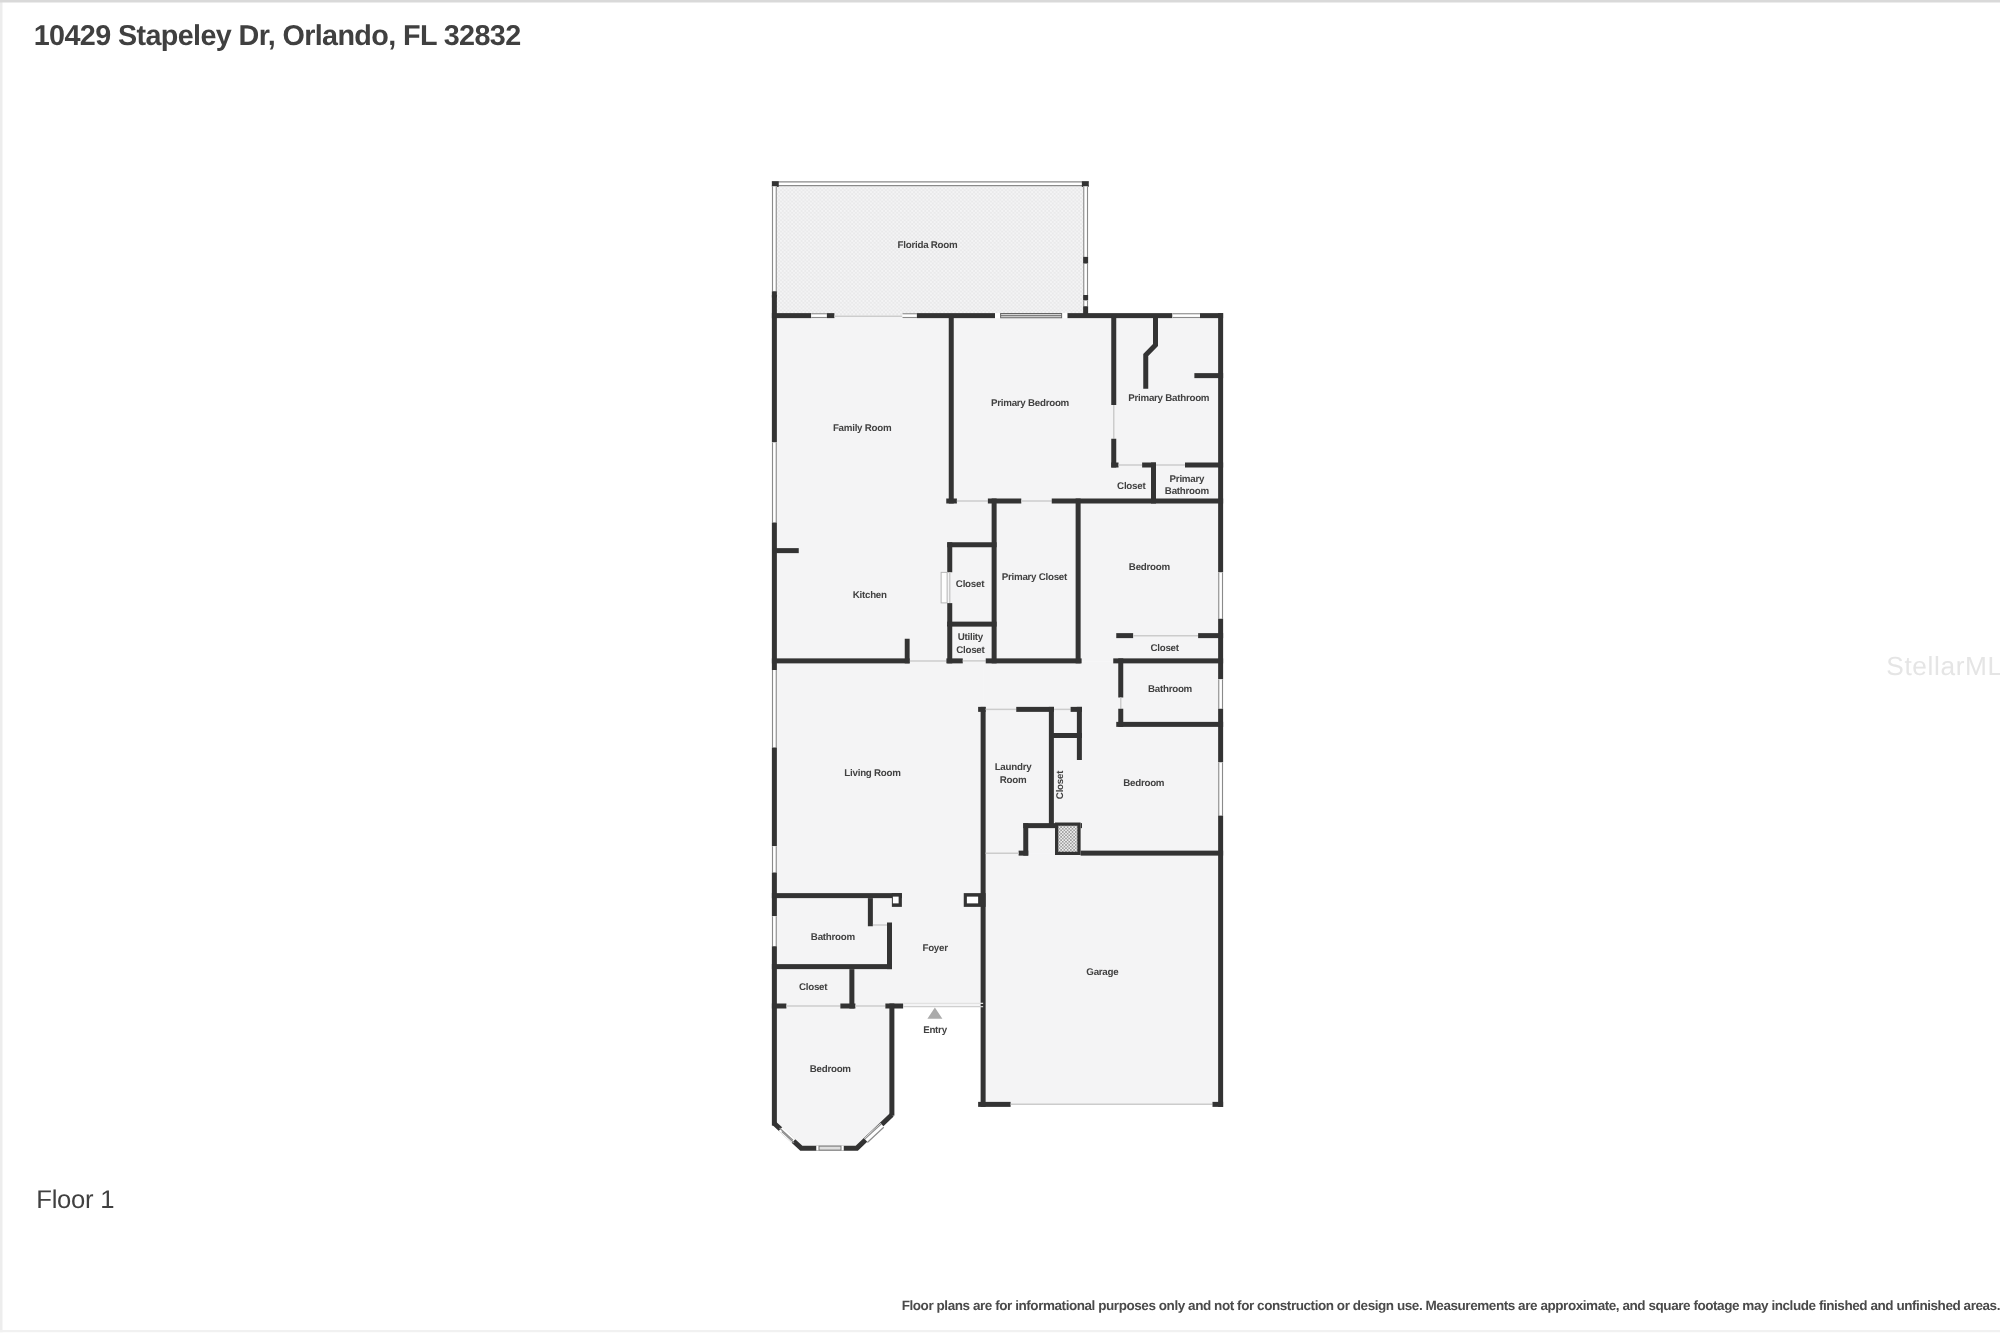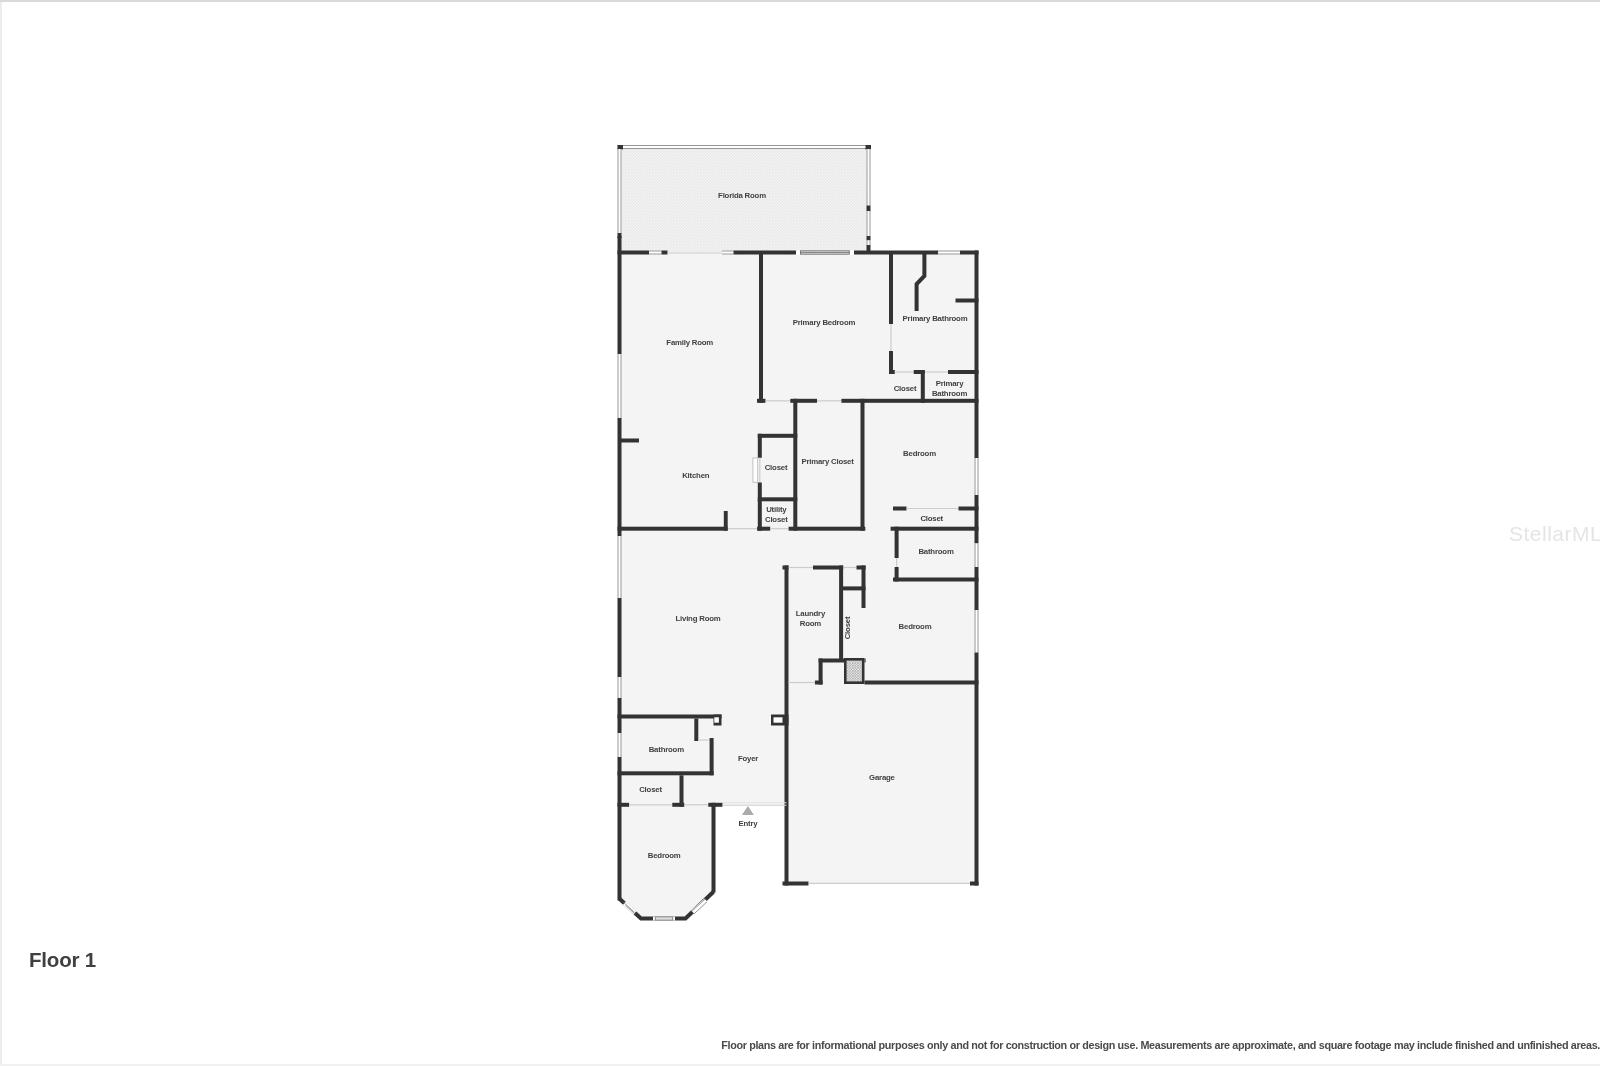--- a/index.html
+++ b/index.html
@@ -3,29 +3,30 @@
 <meta charset="utf-8">
 <title>10429 Stapeley Dr, Orlando, FL 32832</title>
 <style>
 html,body{margin:0;padding:0;background:#ffffff;}
 #page{position:relative;width:1600px;height:1066px;background:#fff;overflow:hidden;
 font-family:"Liberation Sans", sans-serif;will-change:transform;}
 #page:before{content:"";position:absolute;left:0;top:0;bottom:0;width:2px;background:#ededed;z-index:5;}
 #page:after{content:"";position:absolute;left:0;right:0;top:0;height:1.5px;background:#d9d9d9;z-index:5;}
 #bline{position:absolute;left:0;right:0;bottom:0;height:2px;background:#f1f1f1;z-index:5;}
 .title{position:absolute;left:27px;top:15px;font-size:23px;font-weight:bold;color:#404040;letter-spacing:-0.5px;}
-.floor{position:absolute;left:29px;top:948px;font-size:20.5px;font-weight:bold;color:#404040;letter-spacing:-0.2px;}
+.floor{position:absolute;left:29px;top:948px;font-size:20.5px;font-weight:normal;color:#404040;letter-spacing:-0.2px;}
 .footer{position:absolute;left:0;width:1600px;top:1039px;text-align:right;font-size:10.8px;font-weight:bold;color:#4a4a4a;letter-spacing:-0.35px;}
 .wm{position:absolute;left:1509px;top:522px;font-size:21px;font-weight:normal;color:#e5e5e5;letter-spacing:0.5px;white-space:nowrap;}
 </style>
 </head>
 <body>
 <div id="page">
 <div id="bline"></div>
 
+<div class="title">10429 Stapeley Dr, Orlando, FL 32832</div>
 
 <div class="floor">Floor 1</div>
 
 <div class="footer">Floor plans are for informational purposes only and not for construction or design use. Measurements are approximate, and square footage may include finished and unfinished areas.</div>
 
 <div class="wm">StellarMLS</div>
 
 <svg width="1600" height="1066" viewBox="0 0 1600 1066" style="position:absolute;left:0;top:0">
 <defs>
 <pattern id="flpat" width="3" height="3" patternUnits="userSpaceOnUse">

